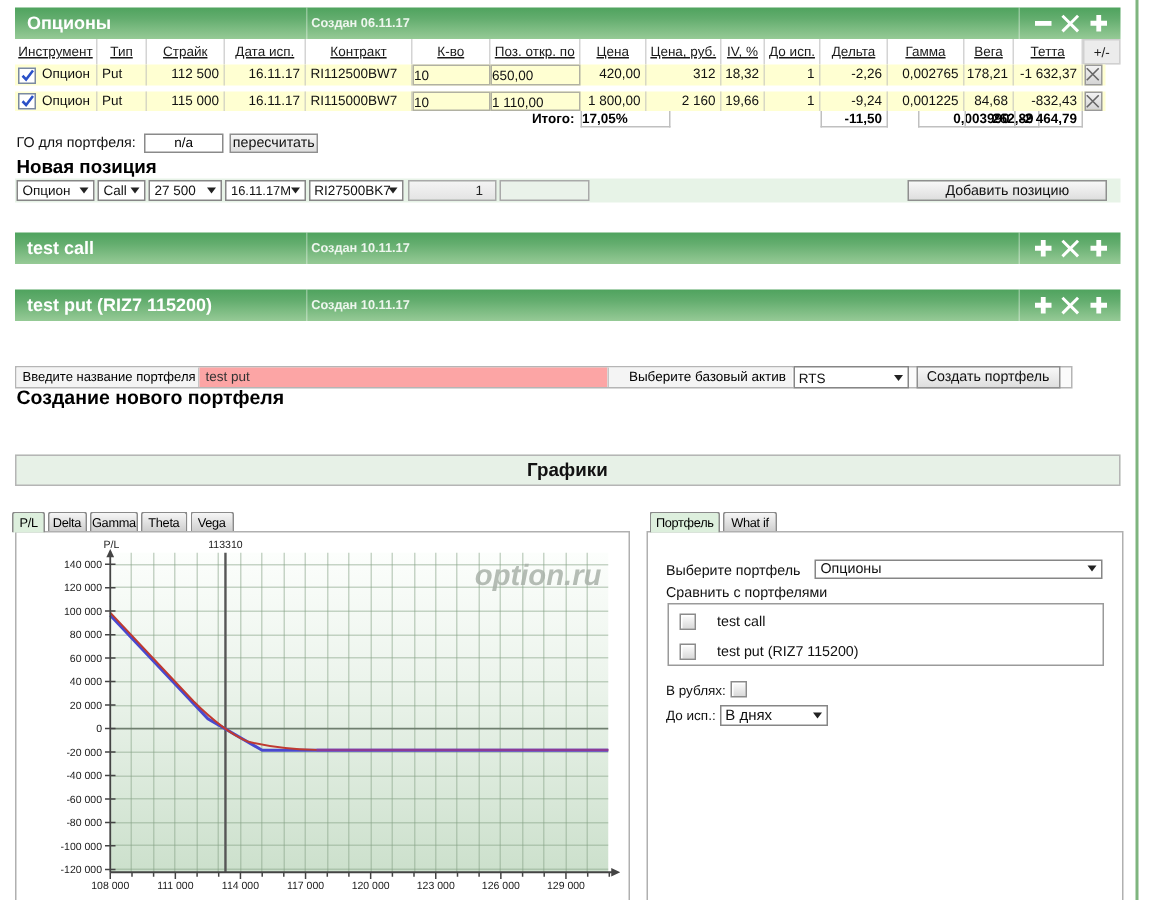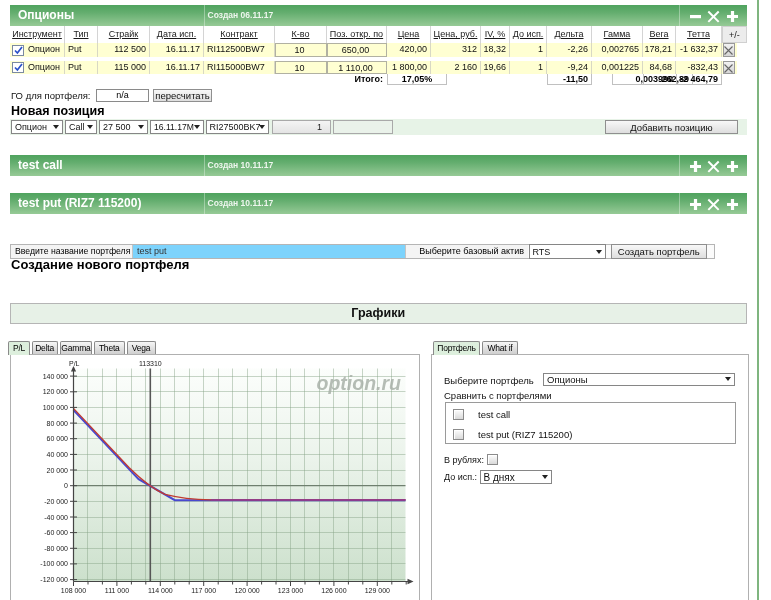--- a/index.html
+++ b/index.html
@@ -14,21 +14,21 @@
 .gsep { position:absolute; top:0; width:1px; height:21px; background:rgba(255,255,255,0.35); }
 .gico { position:absolute; top:4px; width:13px; height:13px; }
 #thead { position:absolute; left:10px; top:26px; width:737px; height:16.5px; }
 .hc { position:absolute; top:0; height:16.5px; line-height:16px; text-align:center;
   font-size:9px; color:#1a1a1a; border-right:1px solid #d4d4d4; overflow:hidden; }
 .hc.pm { background:#ececec; border:1px solid #d0d0d0; }
 .drow { position:absolute; left:10px; width:727px; height:13.3px; background:#ffffd2; }
 .drow .dc { position:absolute; top:0; height:13.3px; line-height:12.5px; font-size:9px;
   color:#111; border-right:1px solid #d8d8c4; overflow:hidden; }
 .drow .num { text-align:right; padding-right:3px; }
-.drow .inp { text-align:center; padding-right:3px; border:1px solid #b1b1a2; }
+.drow .inp { text-align:left; padding-right:3px; border:1px solid #b1b1a2; }
 .cb { display:inline-block; width:12px; height:11px; background:#fff; border:1px solid #7b8aa0;
   margin-left:2px; vertical-align:-2.5px; text-align:center; line-height:8px; }
 .xc { position:absolute; top:0; width:12.5px; height:13.3px; border:1px solid #999;
   background:linear-gradient(#f2f2f2,#d5d5d5); text-align:center; line-height:11px; }
 .trow { position:absolute; left:10px; width:737px; height:11.5px; }
 .trow .tc { position:absolute; top:0; height:11.5px; line-height:10.5px; font-size:9px; }
 .trow .b { font-weight:bold; }
 .trow .box { border:1px solid #c0c0c0; border-top:none; }
 .trow .num2 { text-align:right; padding-right:3px; }
 .lbl { position:absolute; font-size:9.5px; color:#111; }
@@ -44,21 +44,21 @@
 .arr { position:absolute; right:3px; top:50%; margin-top:-2px; width:0; height:0;
   border-left:3px solid transparent; border-right:3px solid transparent;
   border-top:4px solid #222; }
 .ginp { position:absolute; border:1px solid #a9a9a9; background:linear-gradient(#f4f4f4,#e4e4e4);
   font-size:9px; text-align:right; color:#222; }
 #crow { position:absolute; left:10px; top:244px; width:705px; height:15px;
   border:1px solid #b5b5b5; background:#fbfbfb; font-size:9px; }
 #crow .c1 { position:absolute; left:0; top:0; width:122px; height:13px; line-height:13px;
   padding-left:4px; font-size:8.7px; border-right:1px solid #c5c5c5; background:#f4f4f4; white-space:nowrap; }
 #crow .c2 { position:absolute; left:122px; top:0; width:272px; height:13px; line-height:13px;
-  padding-left:4px; background:#7dd3fc; color:#333; }
+  padding-left:4px; background:#fca5a5; color:#333; }
 #crow .c3 { position:absolute; left:394px; top:0; width:123px; height:13px; line-height:13px;
   text-align:right; padding-right:4px; border-left:1px solid #c5c5c5; background:#f4f4f4; }
 #grafbar { position:absolute; left:10px; top:303px; width:736.5px; height:21px;
   background:#e7f1e7; border:1px solid #b5b5b5; text-align:center; line-height:19px;
   font-size:12.5px; font-weight:bold; color:#111; }
 .tab { position:absolute; top:340.5px; height:13px; letter-spacing:-0.2px; border:1px solid #8a8a8a;
   border-bottom:none; border-radius:2px 2px 0 0; font-size:8.5px; text-align:center;
   line-height:12px; background:linear-gradient(#f6f6f6,#cfcfcf); color:#000; z-index:5; }
 .tab.act { background:#ddefdd; height:14px; }
 #chartbox { position:absolute; left:10px; top:353.5px; width:410px; height:250px;
@@ -145,21 +145,21 @@
       <span class="dc num" style="left:537px;width:45px">-9,24</span>
       <span class="dc num" style="left:582px;width:51px">0,001225</span>
       <span class="dc num" style="left:633px;width:33px">84,68</span>
       <span class="dc num" style="left:666px;width:46px">-832,43</span>
       <span class="xc" style="left:712.5px"><svg width="9" height="9" viewBox="0 0 9 9">
           <path d="M0.5 0.5 L8.5 8.5 M8.5 0.5 L0.5 8.5" stroke="#666" stroke-width="1.1"></path>
         </svg></span>
     </div>
 <div class="trow" style="top:73.5px">
       <span class="tc b" style="left:317px;width:56px;text-align:right">Итого:</span>
-      <span class="tc b box" style="left:377px;width:60px;text-align:center">17,05%</span>
+      <span class="tc b box" style="left:377px;width:60px;text-align:left">17,05%</span>
       <span class="tc b box num2" style="left:537px;width:45px">-11,50</span>
       <span class="tc b box num2" style="left:602px;width:65px">0,003990</span>
       <span class="tc b box num2" style="left:633px;width:50px">262,89</span>
       <span class="tc b box num2" style="left:666px;width:46px">-2 464,79</span>
     </div>
 
 <span class="lbl" style="left:11px;top:90px">ГО для портфеля:</span>
 <span class="ibox" style="left:96px;top:89px;width:53px;height:12.5px;line-height:11px;text-align:center">n/a</span>
 <span class="btn" style="left:153px;top:89px;width:59px;height:13px;line-height:12px">пересчитать</span>
 

